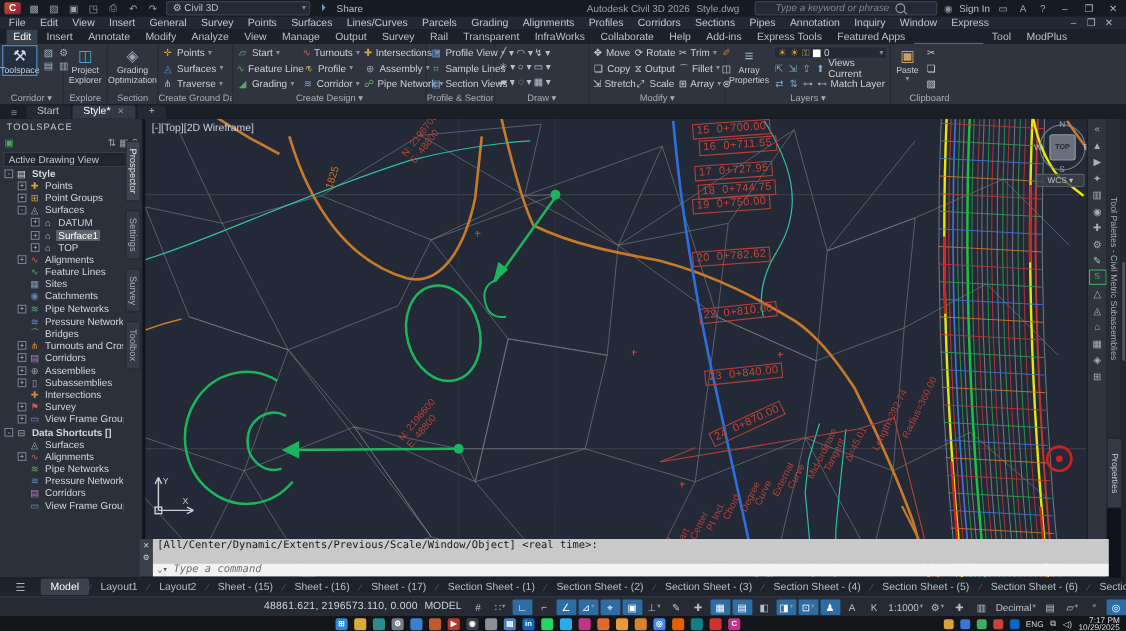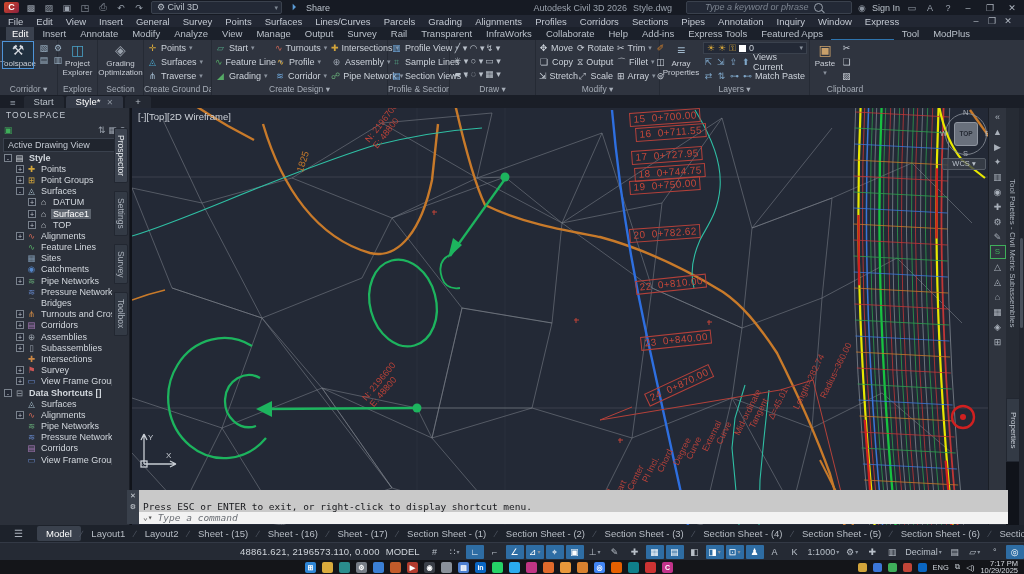--- a/index.html
+++ b/index.html
@@ -455,21 +455,21 @@
             <span class="lico">⇲</span>
             <span class="lico">⇪</span>
             <span class="lico">⬆</span>
           <span>Views Current</span>
         </div>
         <div class="lrow">
           <span class="lico">⇄</span>
             <span class="lico">⇅</span>
             <span class="lico">⊶</span>
             <span class="lico">⊷</span>
-          <span>Match Paste</span>
+          <span>Match Layer</span>
         </div>
       </div>
     </div>
     <div class="plabel">Layers ▾</div>
   </div>
   <div class="panel" style="width:70px;border-right:none;">
     <div class="pbody">
       <div class="rbig" style="width:24px;">
         <span class="ic" style="color:#c9a06a;">▣</span>
         <span>Paste</span>
@@ -870,21 +870,21 @@
 </div>
 <div class="abs" id="edge-scroll">
   <div class="abs" id="edge-thumb"></div>
 </div>
 
 <div class="abs" id="cmd-handle">
   <span>✕</span>
   <span>⚙</span>
 </div>
 <div class="abs" id="cmd">
-  <div id="cmd-hist"><br><span>Press ESC or ENTER to exit, or right-click to display shortcut menu.</span></div>
+  <div id="cmd-hist"><span>[All/Center/Dynamic/Extents/Previous/Scale/Window/Object] &lt;real time&gt;:</span><br></div>
   <div id="cmd-input">
     <span class="chev">⌄▾</span>
     <span>Type a command</span>
   </div>
 </div>
 
 <div class="abs" id="layoutbar">
   <span id="burger">☰</span>
   <div id="layout-tabs" style="display:flex;align-items:center;">
       <span class="ltab active">Model</span>

